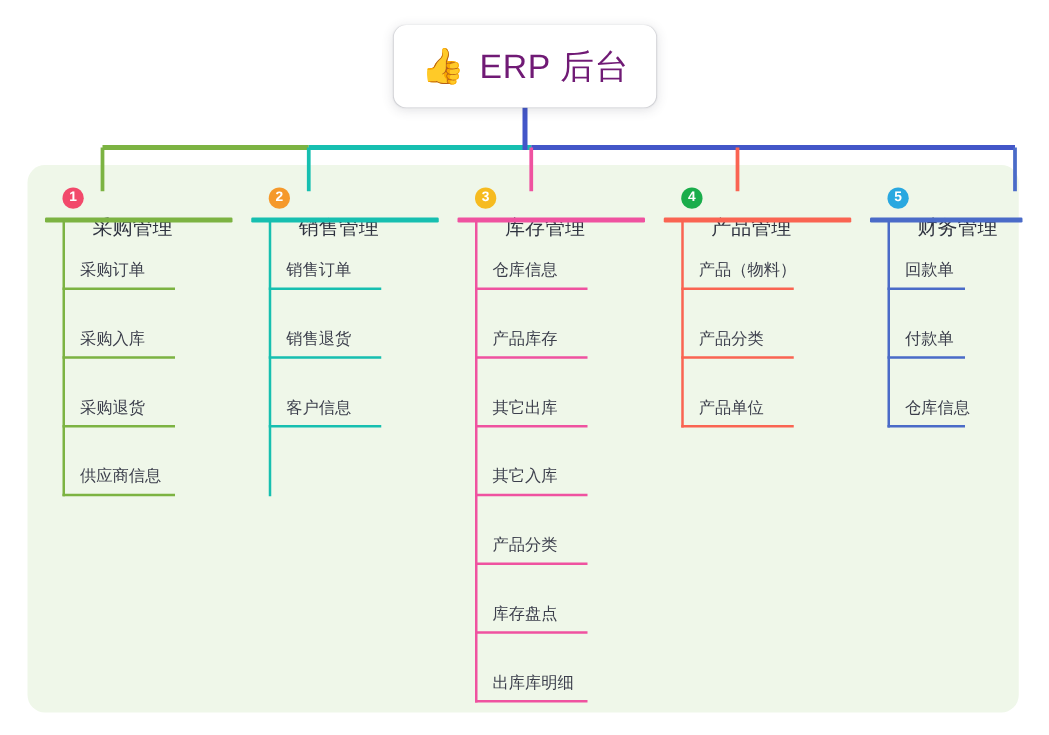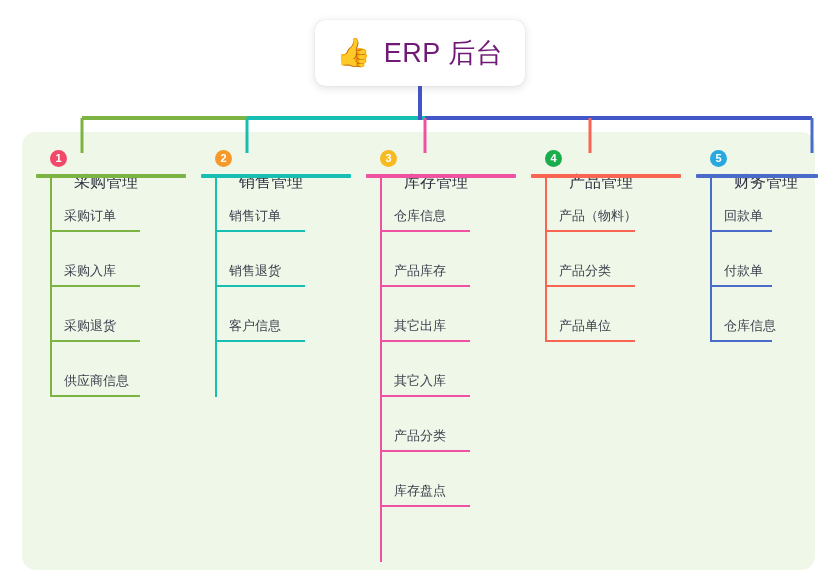--- a/index.html
+++ b/index.html
@@ -237,20 +237,24 @@
             <div class="leaf-rule" style="width: 90px; background: rgb(239, 82, 160);"></div>
           </div>
           <div class="leaf">
             <span class="leaf-label">产品分类</span>
             <div class="leaf-rule" style="width: 90px; background: rgb(239, 82, 160);"></div>
           </div>
           <div class="leaf">
             <span class="leaf-label">库存盘点</span>
             <div class="leaf-rule" style="width: 90px; background: rgb(239, 82, 160);"></div>
           </div>
+          <div class="leaf">
+            <span class="leaf-label">出库库明细</span>
+            <div class="leaf-rule" style="width: 90px; background: rgb(239, 82, 160);"></div>
+          </div>
         </div>
       </div>
       <div class="column" style="left: 531px; width: 150px;">
         <div class="col-head">
           <span class="badge" style="background: rgb(26, 173, 75);">4</span>
           <span class="head-label">产品管理</span>
           <div class="head-rule" style="width: 150px; background: rgb(250, 100, 82);"></div>
         </div>
         <div class="leaf-wrap">
           <div class="leaf-spine" style="background: rgb(250, 100, 82); height: 165px;"></div>

